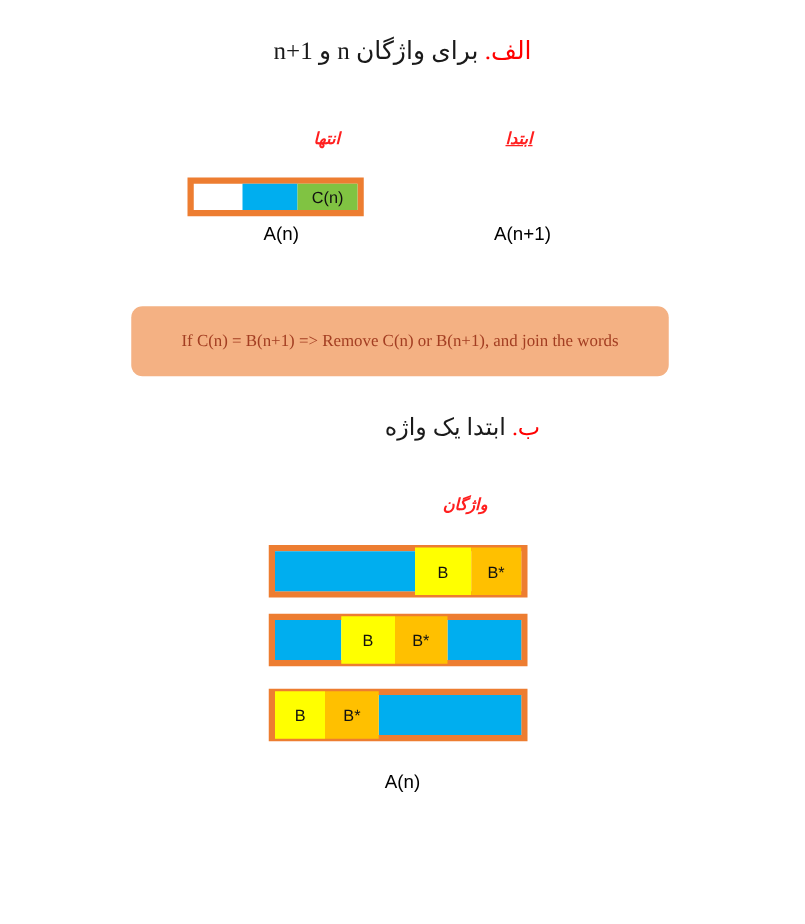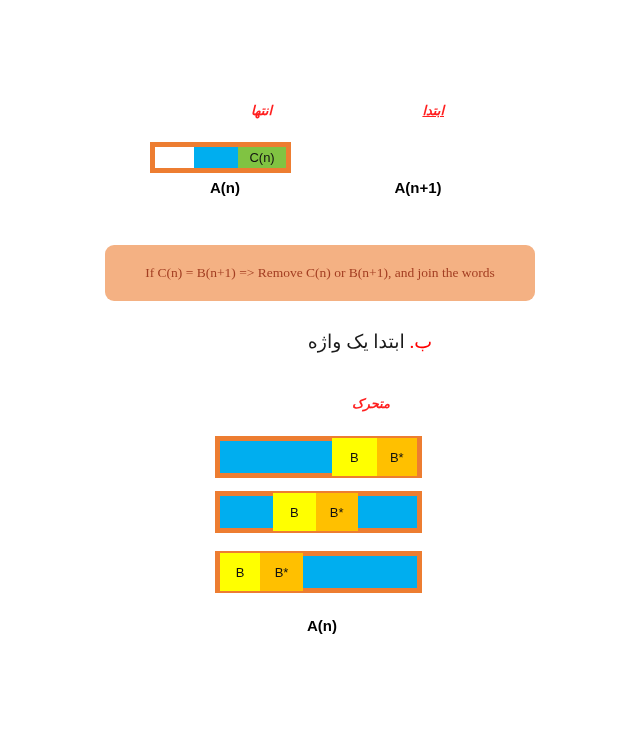--- a/index.html
+++ b/index.html
@@ -60,21 +60,21 @@
   .bar-wide .seg.tall { height: 38px; z-index: 2; }
 
   .seg-blue  { background: #00AEEF; }
   .seg-green { background: #80C342; }
   .seg-yellow{ background: #FFFF00; }
   .seg-amber { background: #FFC000; }
 
   
   .caption {
     font-family: "Liberation Sans", "DejaVu Sans", sans-serif;
-    font-weight: bold;
+    font-weight: normal;
     font-size: 15px;
     color: #000000;
     text-align: center;
     white-space: nowrap;
   }
 
   
   .rule-box {
     background: #F4B183;
     border-radius: 9px;
@@ -86,23 +86,27 @@
     color: #A33E22;
     text-align: center;
     white-space: nowrap;
   }
 </style>
 </head>
 <body>
 
 <div class="canvas">
 
+  <div class="abs sec-title" style="top:28px; left:0; width:644px;">
+    <span class="red-prefix">الف.</span>
+    <span>برای واژگان  n و n+1</span>
+  </div>
 
   <div class="abs fa-label" style="top:103px; left:172px; width:100px;">انتها</div>
-  <div class="abs fa-label" style="top:103px; left:344px; width:100px;text-decoration:underline;">ابتدا</div>
+  <div class="abs fa-label" style="top:103px; left:326px; width:100px;text-decoration:underline;">ابتدا</div>
 
   <div class="abs bar bar-top" style="top:142px; left:150px;">
     <div class="seg seg-blue" style="width:48%;"></div>
     <div class="seg seg-green" style="width:52%;">
       <span>C(n)</span>
     </div>
   </div>
 
 
   <div class="abs caption" style="top:179px; left:175px; width:100px;">A(n)</div>
@@ -110,21 +114,21 @@
 
   <div class="abs rule-box" style="top:245px; left:105px; width:430px; height:56px;">
     <span>If C(n) = B(n+1) =&gt; Remove C(n) or B(n+1), and join the words</span>
   </div>
 
   <div class="abs sec-title" style="top:330px; left:0; width:644px; transform:translateX(48px); font-size:19px;">
     <span class="red-prefix">ب.</span>
     <span>ابتدا یک واژه</span>
   </div>
 
-  <div class="abs fa-label" style="top:396px; left:290px; width:100px;">متحرک</div>
+  <div class="abs fa-label" style="top:396px; left:290px; width:100px;">واژگان</div>
 
   <div class="abs bar bar-wide" style="top:436px; left:215px;">
     <div class="seg seg-blue" style="width:57%;"></div>
     <div class="seg seg-yellow tall" style="width:22.5%;">
       <span>B</span>
     </div>
     <div class="seg seg-amber tall" style="width:20.5%;">
       <span>B*</span>
     </div>
   </div>

